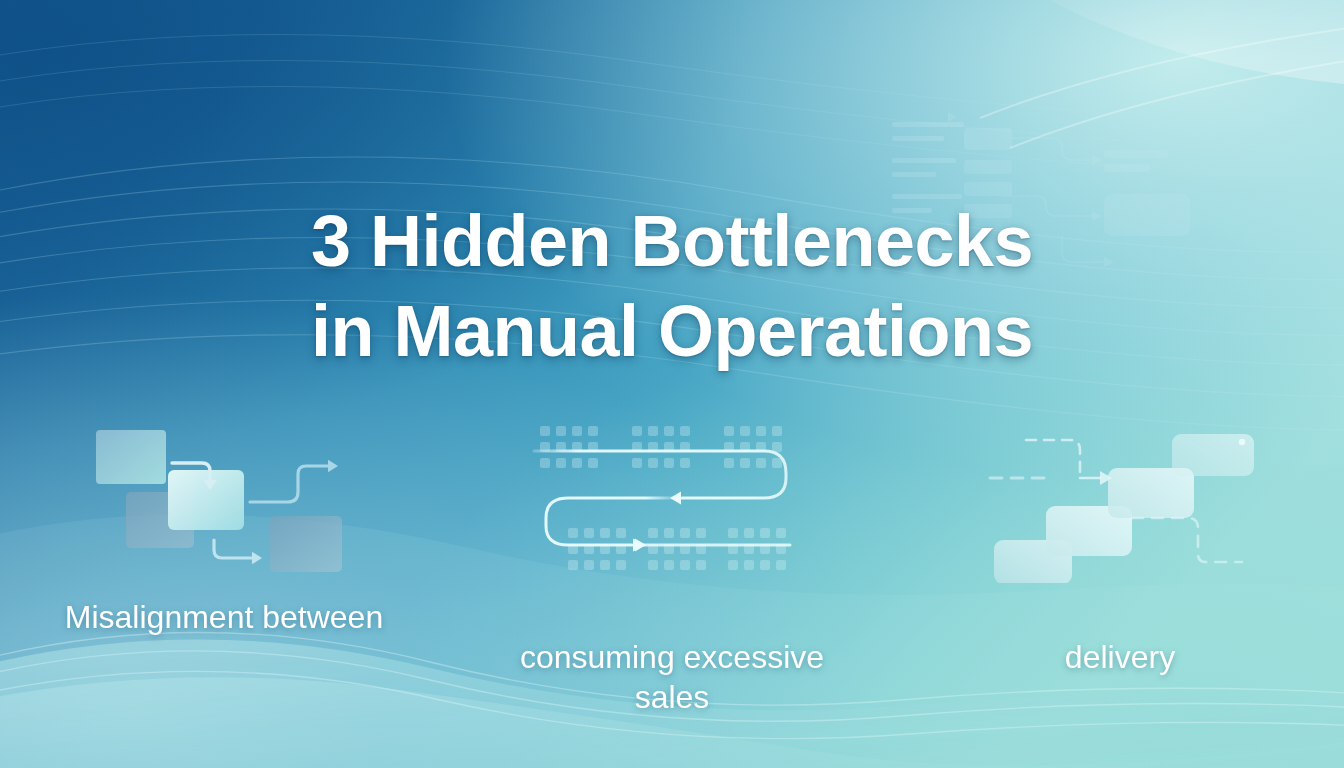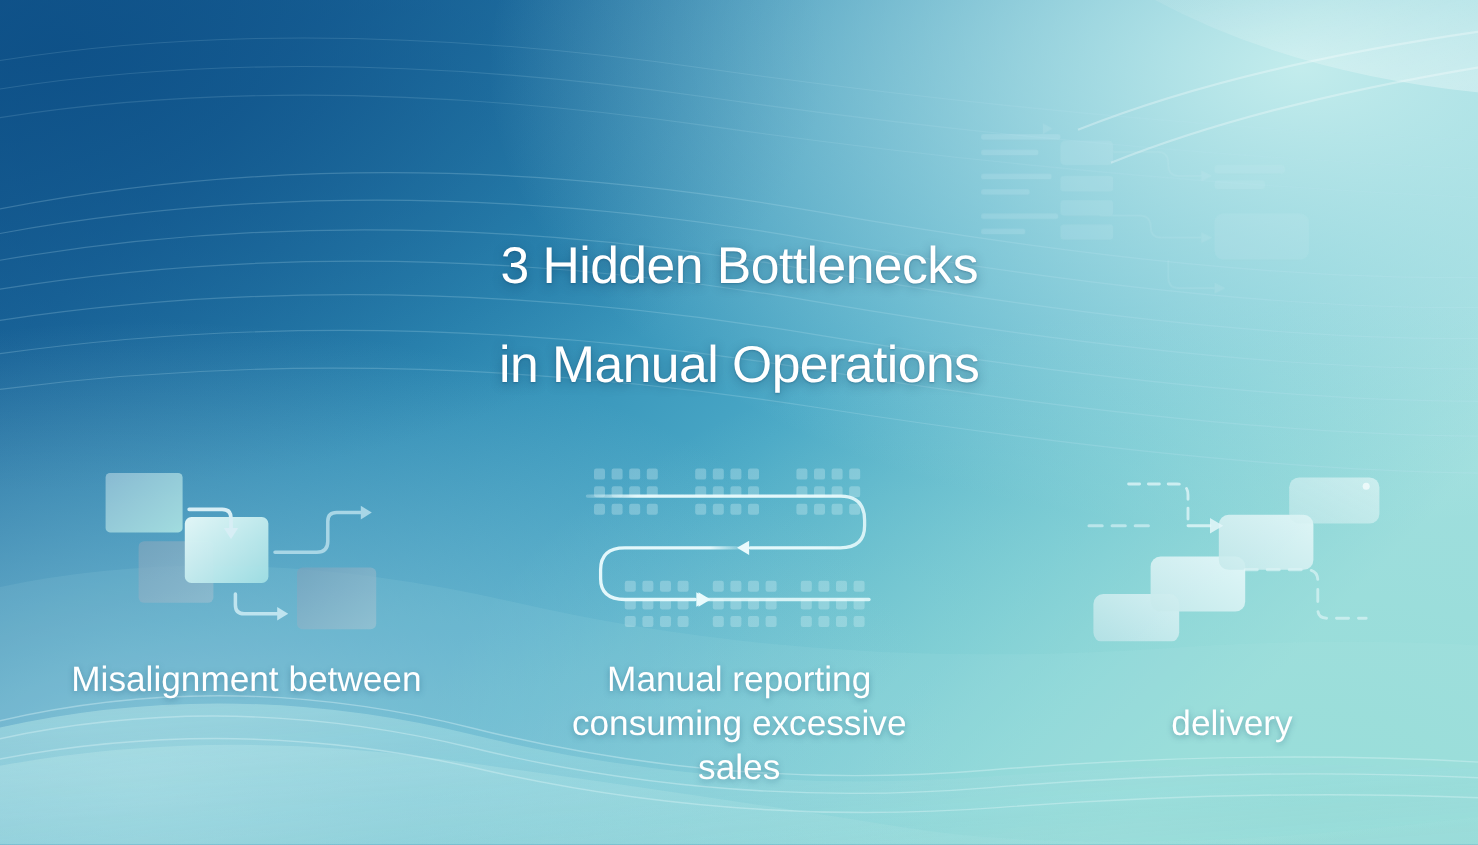--- a/index.html
+++ b/index.html
@@ -25,22 +25,22 @@
     position:absolute;
     left:0; right:0;
     top:196px;
     text-align:center;
     z-index:30;
   }
   .title-line {
     display:block;
     color:#ffffff;
     font-family:"Liberation Sans", sans-serif;
-    font-weight:400;
-    font-size:47px;
+    font-weight:700;
+    font-size:72px;
     line-height:90px;
     letter-spacing:-0.5px;
     text-shadow:0 3px 10px rgba(8,55,90,0.40), 0 1px 2px rgba(8,55,90,0.30);
     white-space:nowrap;
   }
 
   
   #cards {
     position:absolute;
     left:0; right:0;
@@ -382,21 +382,21 @@
           </g>
           <path d="M112 127 l-11 -6.5 v13 z" fill="#eafbfd"></path>
 
           <g fill="none" stroke="#eafbfd" stroke-width="3" stroke-linecap="round" opacity="0.85">
             <path d="M104 127 H 258"></path>
           </g>
           <path d="M114 127 l-11 -6.5 v13 z" fill="#eafbfd"></path>
         </svg>
       </div>
       <div class="card-caption">
-        <span>Manual reporting</span><br>
+        <br>
         <span>consuming excessive sales</span>
       </div>
     </div>
 
     <div class="card">
       <div class="card-icon">
         <svg viewBox="0 0 280 165">
           <defs>
             <linearGradient id="b3s1" x1="0" y1="1" x2="1" y2="0">
               <stop offset="0" stop-color="#b7e2e6"></stop>

